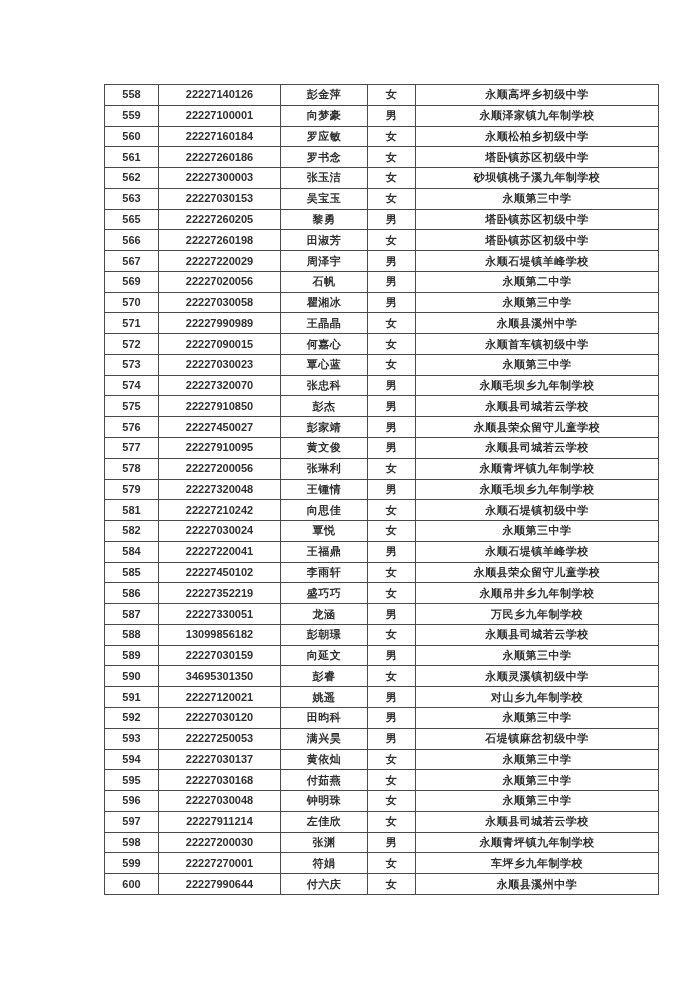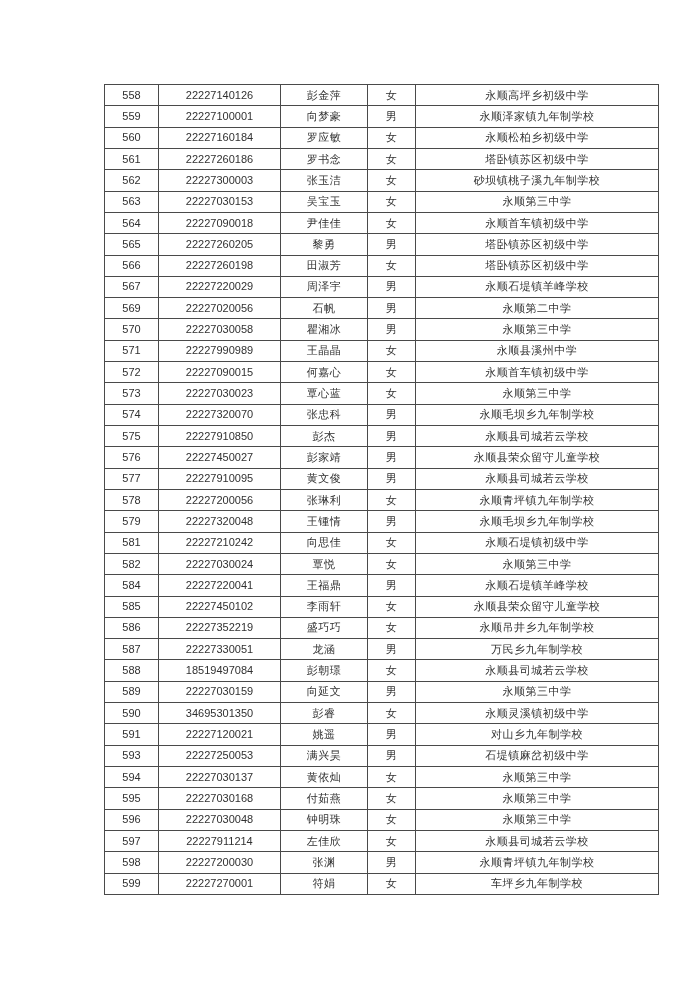--- a/index.html
+++ b/index.html
@@ -31,20 +31,21 @@
     vertical-align: middle;
     font-size: 11px;
     line-height: 1;
     color: #303030;
     padding: 0;
     overflow: hidden;
     white-space: nowrap;
   }
   .roster-table tr {
     height: 18.86px;
+    font-weight: bold;
   }
   .col-serial  { width: 54px; }
   .col-examid  { width: 122px; }
   .col-name    { width: 87px; }
   .col-gender  { width: 48px; }
   .col-school  { width: 243px; }
   td.cell-name, td.cell-gender, td.cell-school {
     font-family: "DejaVu Serif", "Liberation Serif", serif;
     letter-spacing: 0.5px;
   }
@@ -98,27 +99,20 @@
           <td class="cell-school">砂坝镇桃子溪九年制学校</td>
         </tr>
         <tr>
           <td class="cell-serial">563</td>
           <td class="cell-examid">22227030153</td>
           <td class="cell-name">吴宝玉</td>
           <td class="cell-gender">女</td>
           <td class="cell-school">永顺第三中学</td>
         </tr>
         <tr>
-          <td class="cell-serial">564</td>
-          <td class="cell-examid">22227090018</td>
-          <td class="cell-name">尹佳佳</td>
-          <td class="cell-gender">女</td>
-          <td class="cell-school">永顺首车镇初级中学</td>
-        </tr>
-        <tr>
           <td class="cell-serial">565</td>
           <td class="cell-examid">22227260205</td>
           <td class="cell-name">黎勇</td>
           <td class="cell-gender">男</td>
           <td class="cell-school">塔卧镇苏区初级中学</td>
         </tr>
         <tr>
           <td class="cell-serial">566</td>
           <td class="cell-examid">22227260198</td>
           <td class="cell-name">田淑芳</td>
@@ -246,21 +240,21 @@
         </tr>
         <tr>
           <td class="cell-serial">587</td>
           <td class="cell-examid">22227330051</td>
           <td class="cell-name">龙涵</td>
           <td class="cell-gender">男</td>
           <td class="cell-school">万民乡九年制学校</td>
         </tr>
         <tr>
           <td class="cell-serial">588</td>
-          <td class="cell-examid">18519497084</td>
+          <td class="cell-examid">13099856182</td>
           <td class="cell-name">彭朝璟</td>
           <td class="cell-gender">女</td>
           <td class="cell-school">永顺县司城若云学校</td>
         </tr>
         <tr>
           <td class="cell-serial">589</td>
           <td class="cell-examid">22227030159</td>
           <td class="cell-name">向延文</td>
           <td class="cell-gender">男</td>
           <td class="cell-school">永顺第三中学</td>
@@ -273,20 +267,27 @@
           <td class="cell-school">永顺灵溪镇初级中学</td>
         </tr>
         <tr>
           <td class="cell-serial">591</td>
           <td class="cell-examid">22227120021</td>
           <td class="cell-name">姚遥</td>
           <td class="cell-gender">男</td>
           <td class="cell-school">对山乡九年制学校</td>
         </tr>
         <tr>
+          <td class="cell-serial">592</td>
+          <td class="cell-examid">22227030120</td>
+          <td class="cell-name">田昀科</td>
+          <td class="cell-gender">男</td>
+          <td class="cell-school">永顺第三中学</td>
+        </tr>
+        <tr>
           <td class="cell-serial">593</td>
           <td class="cell-examid">22227250053</td>
           <td class="cell-name">满兴昊</td>
           <td class="cell-gender">男</td>
           <td class="cell-school">石堤镇麻岔初级中学</td>
         </tr>
         <tr>
           <td class="cell-serial">594</td>
           <td class="cell-examid">22227030137</td>
           <td class="cell-name">黄依灿</td>
@@ -320,16 +321,23 @@
           <td class="cell-name">张渊</td>
           <td class="cell-gender">男</td>
           <td class="cell-school">永顺青坪镇九年制学校</td>
         </tr>
         <tr>
           <td class="cell-serial">599</td>
           <td class="cell-examid">22227270001</td>
           <td class="cell-name">符娟</td>
           <td class="cell-gender">女</td>
           <td class="cell-school">车坪乡九年制学校</td>
+        </tr>
+        <tr>
+          <td class="cell-serial">600</td>
+          <td class="cell-examid">22227990644</td>
+          <td class="cell-name">付六庆</td>
+          <td class="cell-gender">女</td>
+          <td class="cell-school">永顺县溪州中学</td>
         </tr>
       </tbody>
   </table>
 </div>
 
 </body></html>

